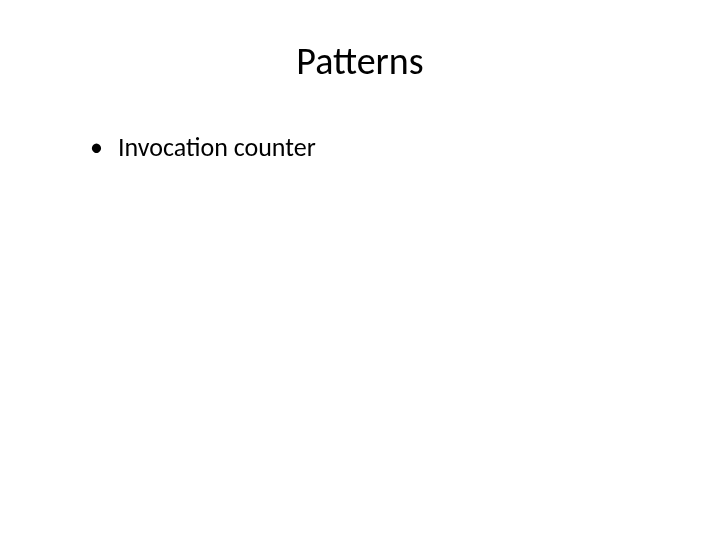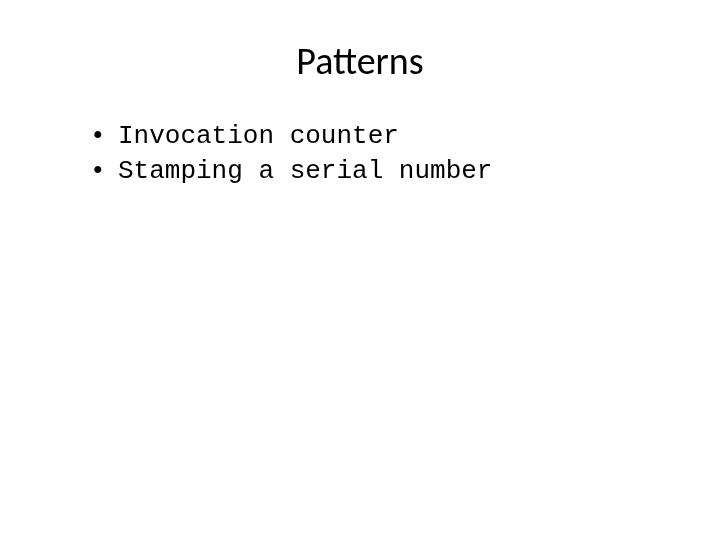--- a/index.html
+++ b/index.html
@@ -17,27 +17,26 @@
     }
     .slide {
       width: 100%;
       height: 100%;
       padding: 30px 50px;
     }
     .title {
       font-size: 38px;
       font-weight: 400;
       text-align: center;
-      margin-bottom: 35px;
+      margin-bottom: 46px;
       margin-top: 8px;
     }
     .bullet-list {
       list-style: none;
       padding-left: 40px;
-      font-family: Liberation Mono, monospace;
     }
     .bullet-item {
       font-size: 26px;
       line-height: 1.35;
       position: relative;
       padding-left: 28px;
     }
     .bullet-item::before {
       content: "•";
       position: absolute;
@@ -46,15 +45,14 @@
       font-size: 26px;
     }
   </style>
 </head>
 <body>
 
 <div class="slide">
   <h1 class="title">Patterns</h1>
   <ul class="bullet-list">
     <li class="bullet-item">Invocation counter</li>
-    <li class="bullet-item">Stamping a serial number</li>
   </ul>
 </div>
 
 </body></html>

